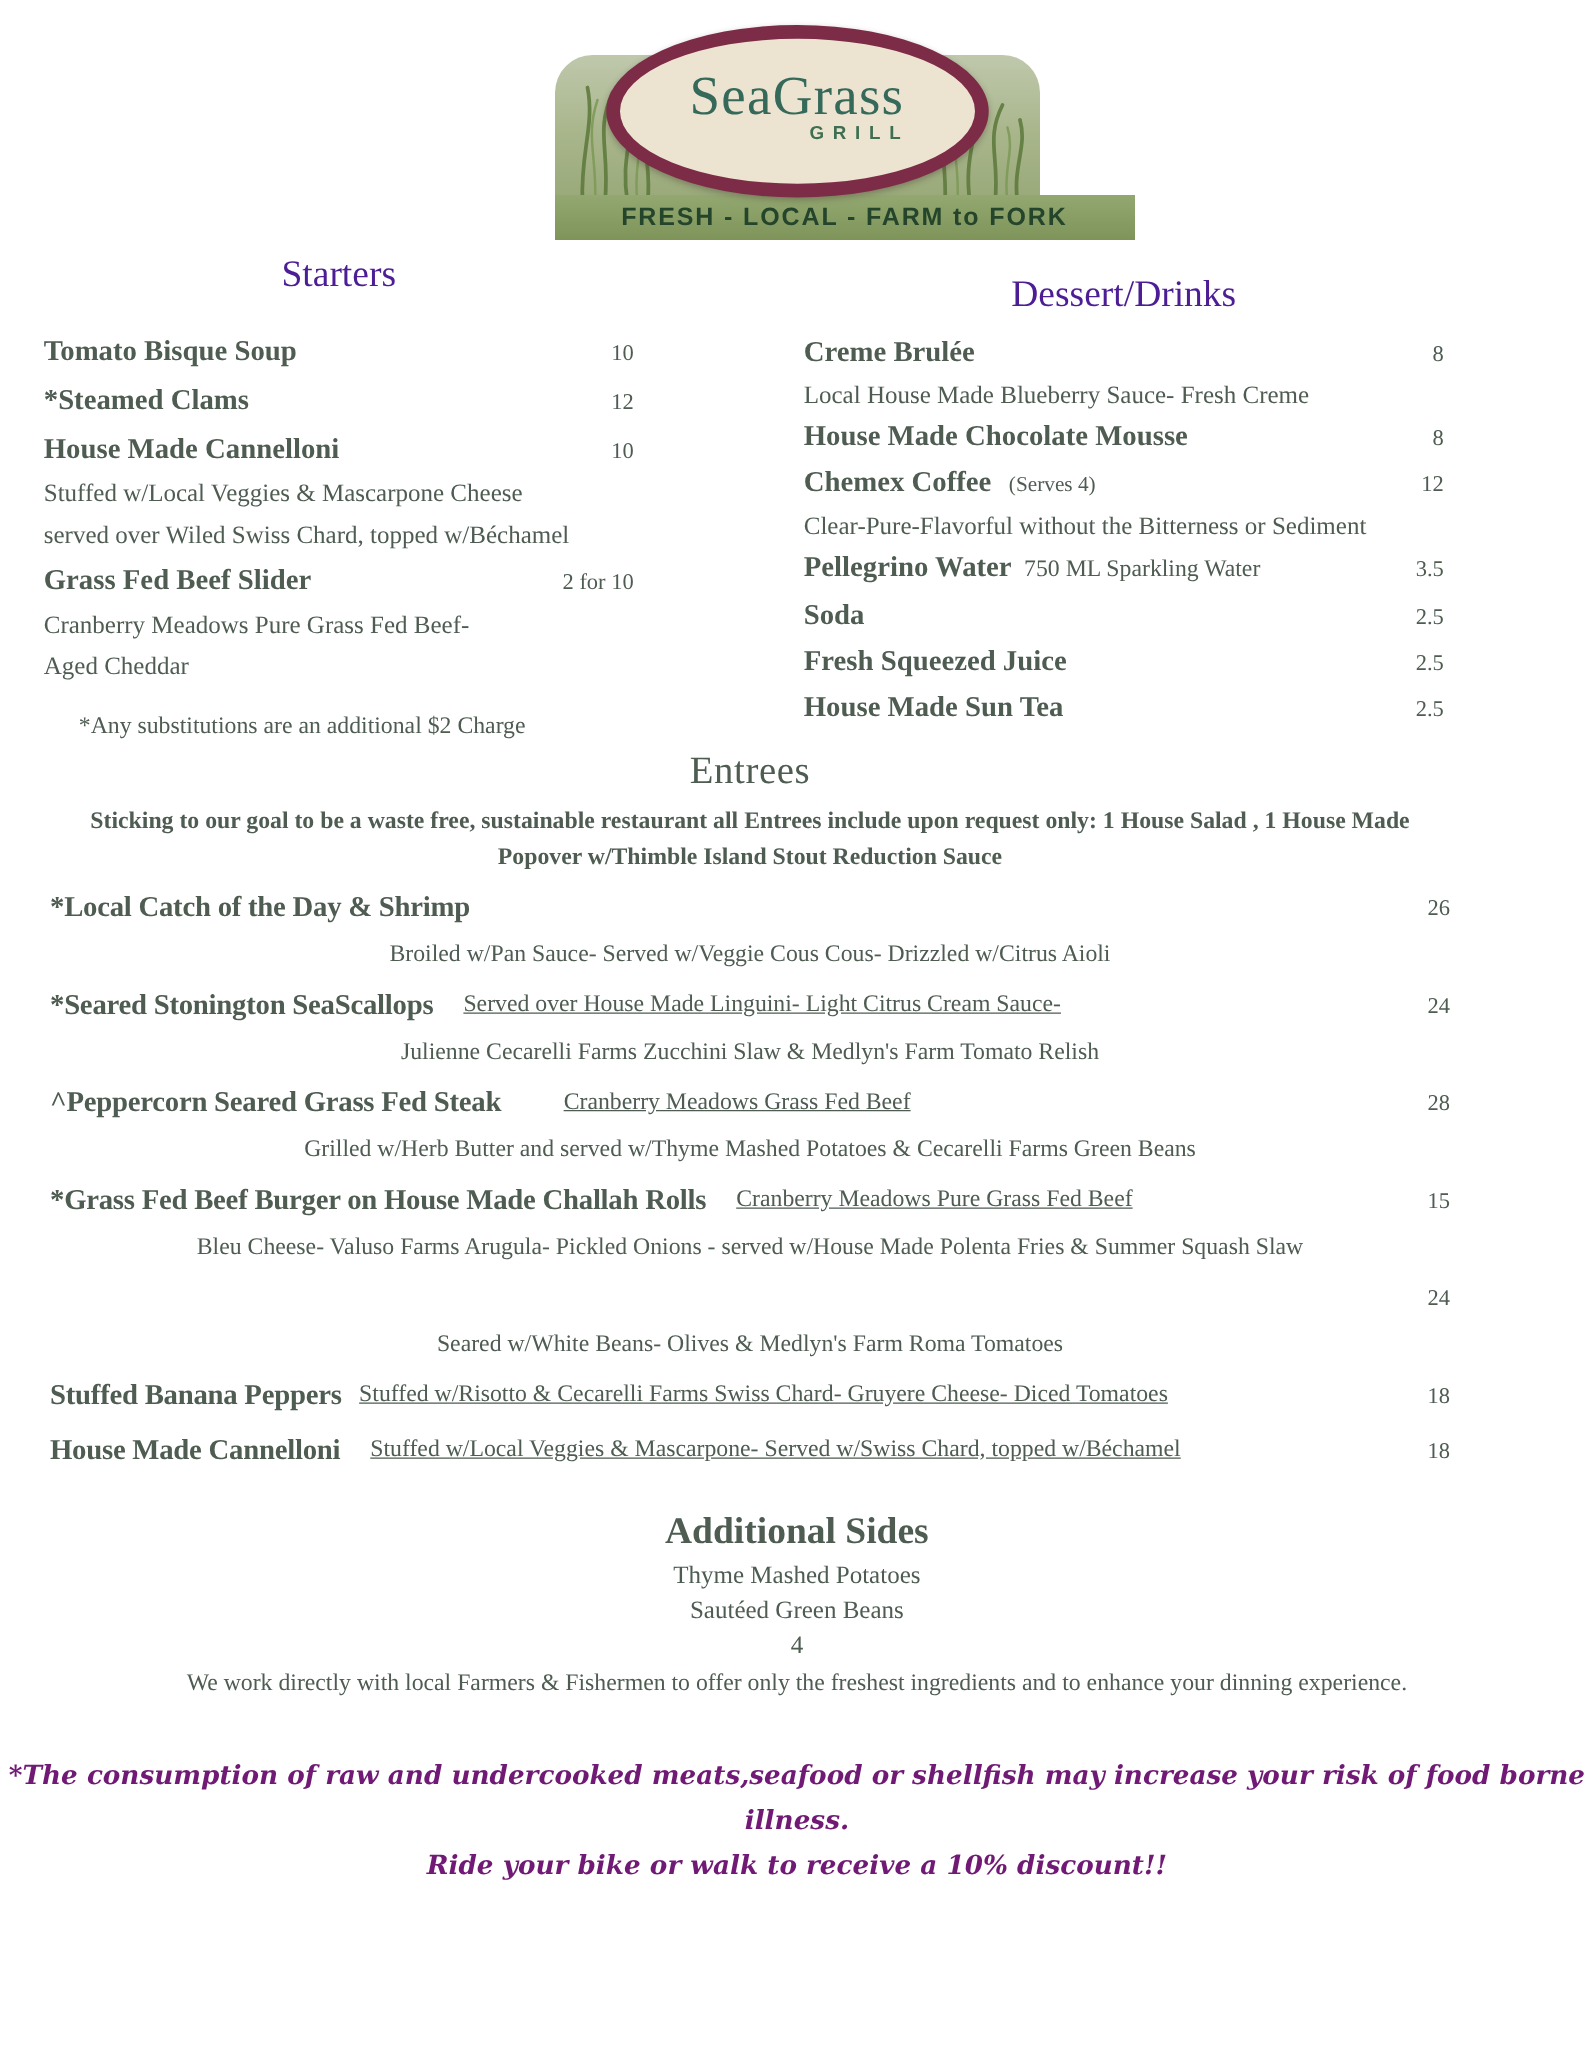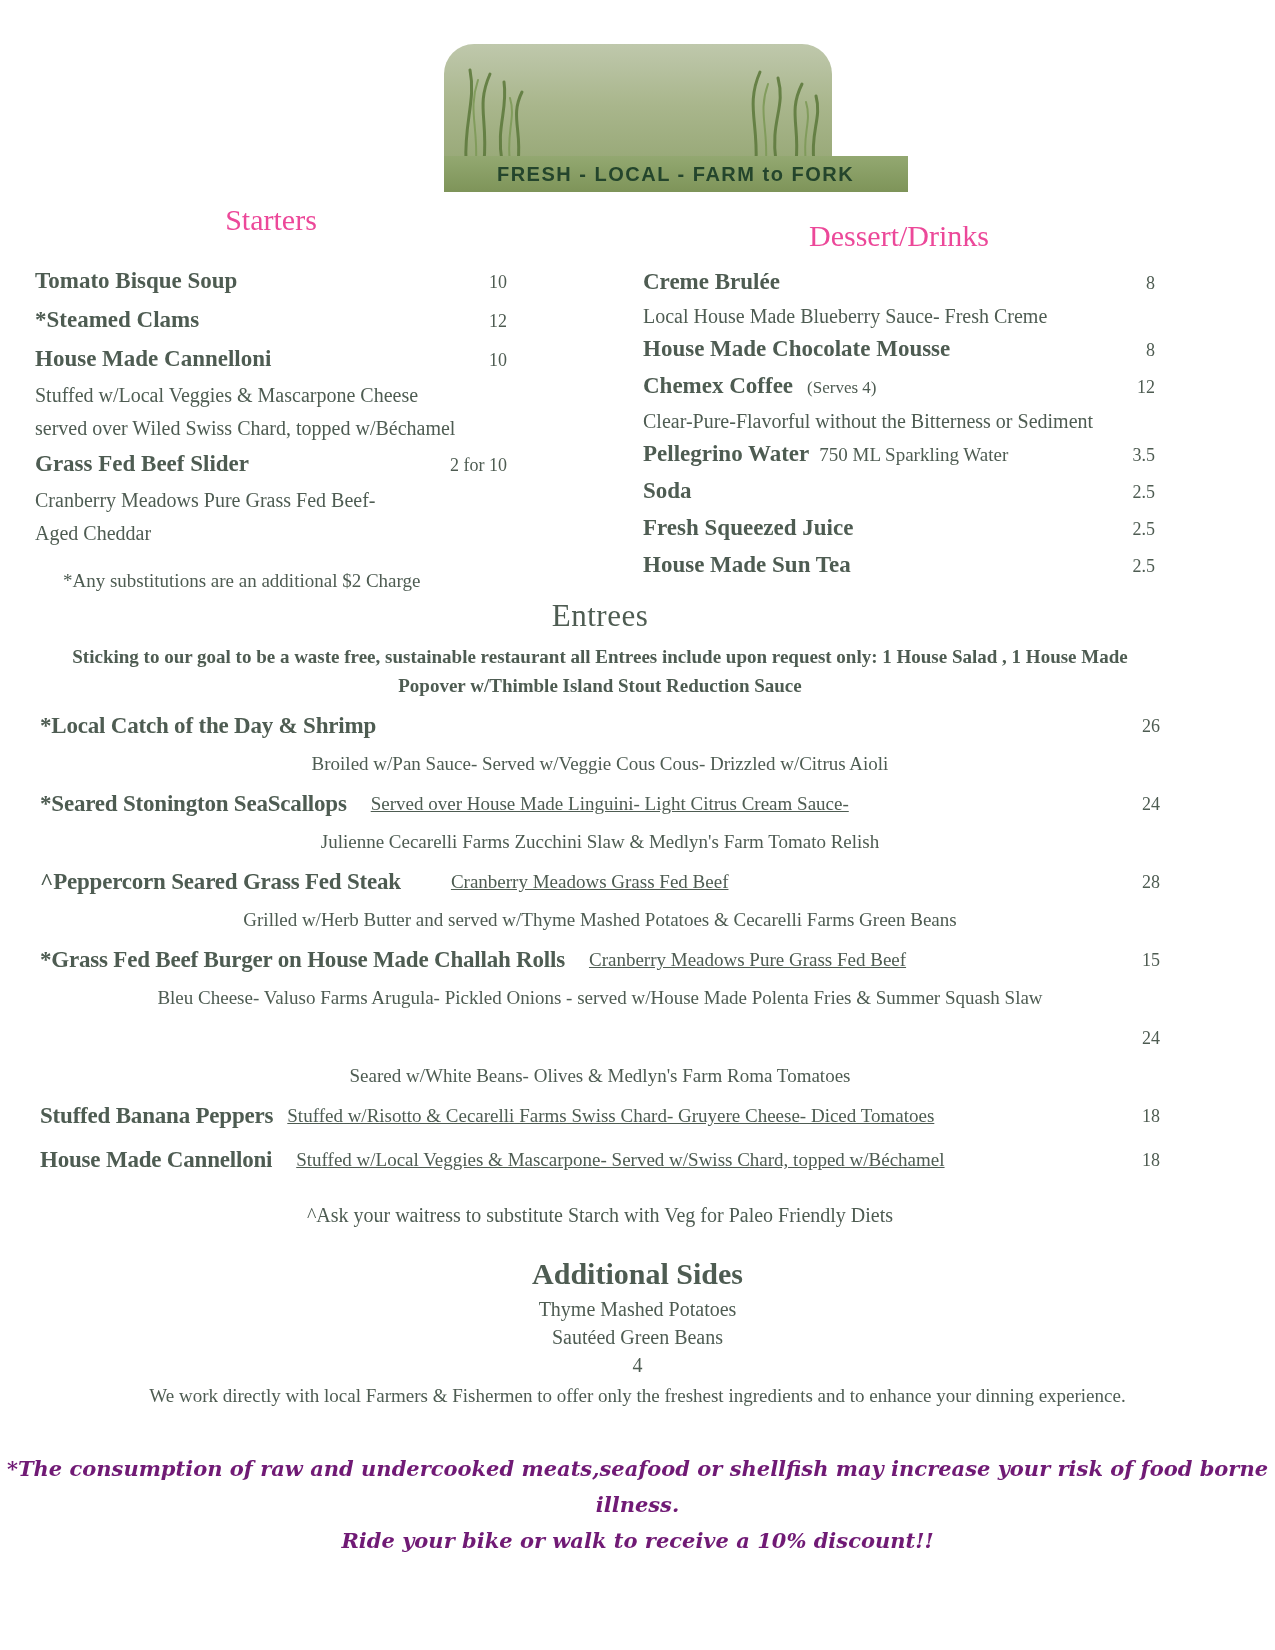--- a/index.html
+++ b/index.html
@@ -42,21 +42,21 @@
   .logo-grill {
     font-family:"Liberation Sans",sans-serif; font-weight:700;
     font-size:15px; letter-spacing:7px; color:#3f6f52;
     text-align:right; padding-right:52px; margin-top:-4px;
   }
 
   
   .columns { display:flex; margin-top:8px; }
   .col-left  { width:472px; margin-left:35px; }
   .col-right { width:512px; margin-left:136px; }
-  .col-title { font-size:30px; font-weight:400; text-align:center; color:#ec4899; line-height:40px; }
+  .col-title { font-size:30px; font-weight:400; text-align:center; color:#4c1d95; line-height:40px; }
   .col-left  .col-title { margin-bottom:22px; }
   .col-right .col-title { margin-top:16px; margin-bottom:8px; }
 
   .mi-row { display:flex; align-items:baseline; }
   .mi-name { font-size:23px; font-weight:700; }
   .mi-suffix { font-size:19px; font-weight:400; margin-left:10px; }
   .mi-suffix.small { font-size:17px; margin-left:14px; }
   .mi-price { margin-left:auto; font-size:18px; font-weight:400; }
   .col-left  .mi-row { line-height:38px; }
   .col-left  .mi-desc { font-size:20px; line-height:33px; }
@@ -111,20 +111,24 @@
       <g fill="none" stroke="#7e9a58" stroke-width="2" stroke-linecap="round" opacity="0.9">
         <path d="M32 148 C34 112 24 96 34 66"></path>
         <path d="M66 148 C62 118 72 104 66 84"></path>
         <path d="M322 148 C324 112 314 98 324 70"></path>
         <path d="M362 148 C358 120 368 108 362 88"></path>
       </g>
     </svg>
     <div class="logo-band">
       <span class="logo-tagline">FRESH - LOCAL - FARM to FORK</span>
     </div>
+    <div class="logo-oval">
+      <div class="logo-name">SeaGrass</div>
+      <div class="logo-grill">GRILL</div>
+    </div>
   </div>
 
   <div class="columns">
 
     <div class="col-left">
       <h2 class="col-title">Starters</h2>
 
       <div class="mi">
         <div class="mi-row">
           <span class="mi-name">Tomato Bisque Soup</span>
@@ -262,21 +266,20 @@
       <span class="er-suffix" style="margin-left:14px;">Stuffed w/Risotto &amp; Cecarelli Farms Swiss Chard- Gruyere Cheese- Diced Tomatoes</span>
       <span class="er-price">18</span>
     </div>
 
     <div class="er">
       <span class="er-name">House Made Cannelloni</span>
       <span class="er-suffix">Stuffed w/Local Veggies &amp; Mascarpone- Served w/Swiss Chard, topped w/Béchamel</span>
       <span class="er-price">18</span>
     </div>
 
-    <div class="entrees-note">^Ask your waitress to substitute Starch with Veg for Paleo Friendly Diets</div>
   </div>
 
   <div class="sides">
     <h2 class="sides-title">Additional Sides</h2>
     <div class="sides-item">Thyme Mashed Potatoes</div>
     <div class="sides-item">Sautéed Green Beans</div>
     <div class="sides-price">4</div>
   </div>
 
   <div class="sourcing">We work directly with local Farmers &amp; Fishermen to offer only the freshest ingredients and to enhance your dinning experience.</div>

